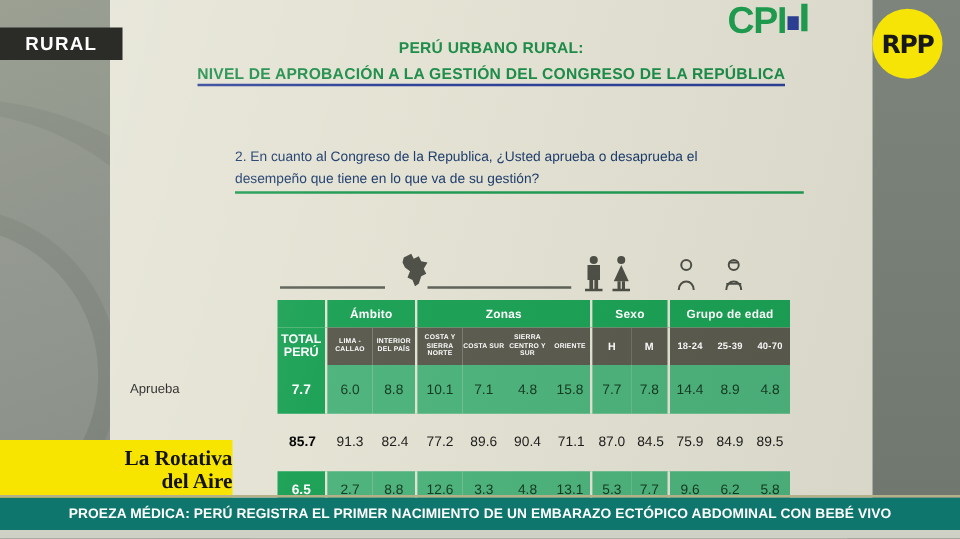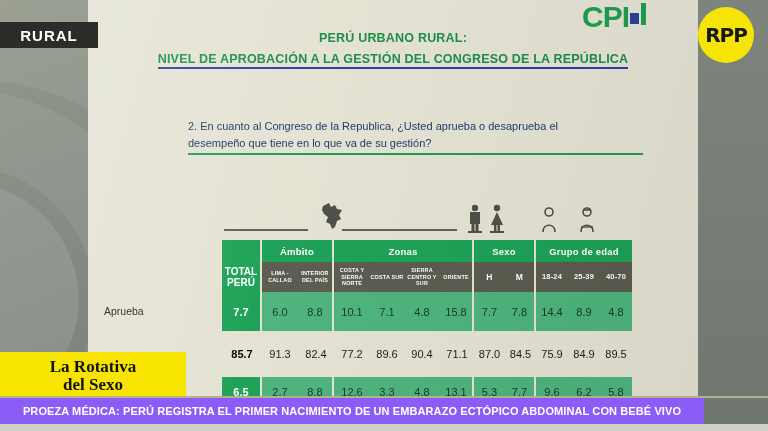--- a/index.html
+++ b/index.html
@@ -122,27 +122,27 @@
   .rpp {
     position:absolute; left:698px; top:7px; width:56px; height:56px; border-radius:50%;
     background:#f5e406; display:flex; align-items:center; justify-content:center;
     z-index:30;
   }
   .rpp-txt { font-family:"DejaVu Sans", sans-serif; font-weight:bold; font-size:20px; color:#181818; letter-spacing:-1px; }
 
   .rotativa {
     position:absolute; left:0; top:352px; width:186px; height:48px;
     background:#f7e500; z-index:30; display:flex; flex-direction:column;
-    align-items:center; justify-content:center; line-height:1.05;
+    align-items:flex-end; justify-content:center; line-height:1.05;
   }
   .rotativa div { font-family:"Liberation Serif", serif; font-weight:bold; font-size:17px; color:#121212; }
 
   .ticker {
-    position:absolute; left:0; bottom:7px; width:704px; height:26px;
-    background:#8b5cf6; z-index:30; display:flex; align-items:center; justify-content:center;
+    position:absolute; left:0; bottom:7px; width:768px; height:26px;
+    background:#0f766e; z-index:30; display:flex; align-items:center; justify-content:center;
   }
   .ticker span {
     color:#fff; font-weight:bold; font-size:11px; letter-spacing:.1px; white-space:nowrap;
   }
   .tickerbar { position:absolute; left:0; bottom:0; width:768px; height:7px; background:#cfd0c6; z-index:30; }
   .tickertop { position:absolute; left:0; bottom:33px; width:768px; height:2px; background:#b3b08a; z-index:31; }
 </style>
 </head>
 <body>
 
@@ -285,21 +285,21 @@
   </div>
 
   <div class="vivo">RURAL</div>
 
   <div class="rpp">
     <span class="rpp-txt">RPP</span>
   </div>
 
   <div class="rotativa">
     <div>La Rotativa</div>
-    <div>del Sexo</div>
+    <div>del Aire</div>
   </div>
 
   <div class="tickertop"></div>
   <div class="ticker">
     <span>PROEZA MÉDICA: PERÚ REGISTRA EL PRIMER NACIMIENTO DE UN EMBARAZO ECTÓPICO ABDOMINAL CON BEBÉ VIVO</span>
   </div>
   <div class="tickerbar"></div>
 
 </div>
 

